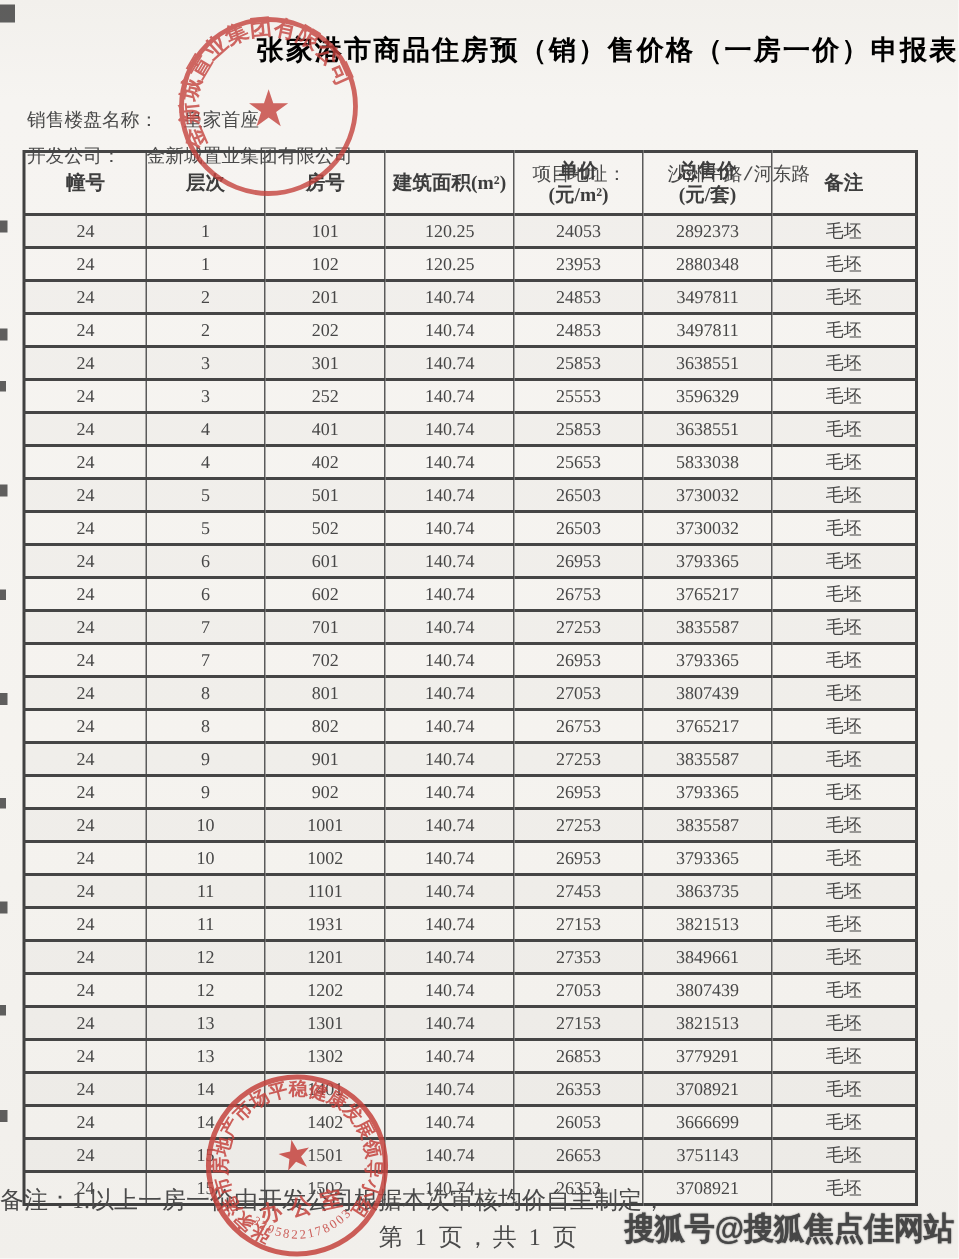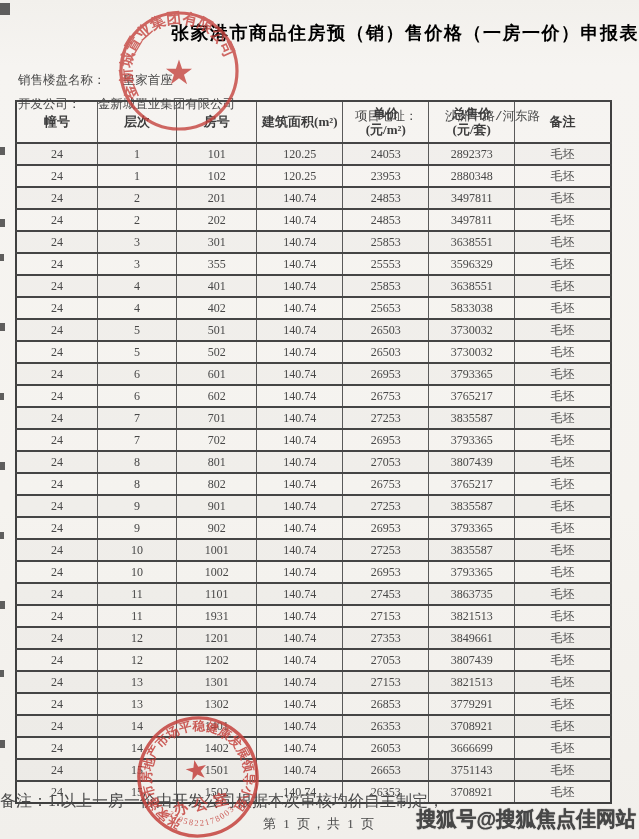--- a/index.html
+++ b/index.html
@@ -41,21 +41,21 @@
   .price-table{border:2px solid #404040;}
   .price-table tbody tr:last-child td{border-bottom:2px solid #404040;}
   .notes{
     position:absolute;left:0;top:774px;font-size:16px;color:#4a4a4a;line-height:14px;
     white-space:nowrap;
     margin-top:20px;
   }
   .notes .n2{margin-left:34px;}
   .pagination{
     position:absolute;left:0;top:815px;width:100%;text-align:center;
-    font-size:13px;color:#4a4a4a;letter-spacing:2px;
+    font-size:16px;color:#4a4a4a;letter-spacing:2px;
   }
   .watermark{
     position:absolute;right:3px;top:806px;
     font-family:"Liberation Sans","DejaVu Sans",sans-serif;
     font-size:20px;font-weight:bold;color:#474747;
     letter-spacing:0px;text-shadow:0 0 1px #2e2e2e;
     transform:scaleY(1.05);
   }
   .stamp{position:absolute;pointer-events:none;}
   #stamp-top{left:106px;top:-3px;width:150px;height:156px;opacity:.8;}
@@ -146,21 +146,21 @@
           <td>3</td>
           <td>301</td>
           <td>140.74</td>
           <td>25853</td>
           <td>3638551</td>
           <td>毛坯</td>
         </tr>
         <tr>
           <td>24</td>
           <td>3</td>
-          <td>355</td>
+          <td>252</td>
           <td>140.74</td>
           <td>25553</td>
           <td>3596329</td>
           <td>毛坯</td>
         </tr>
         <tr>
           <td>24</td>
           <td>4</td>
           <td>401</td>
           <td>140.74</td>

